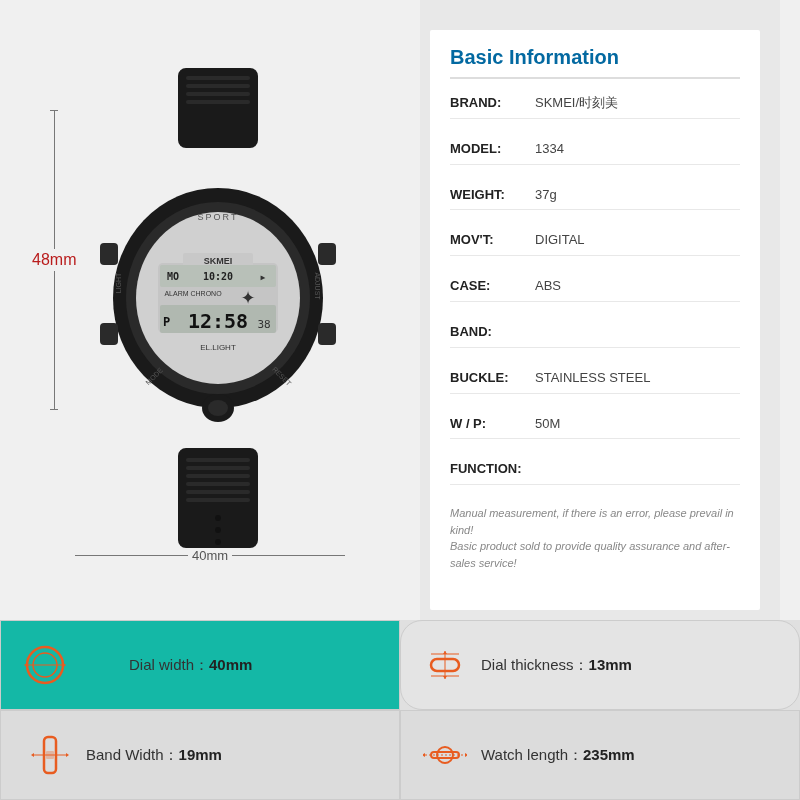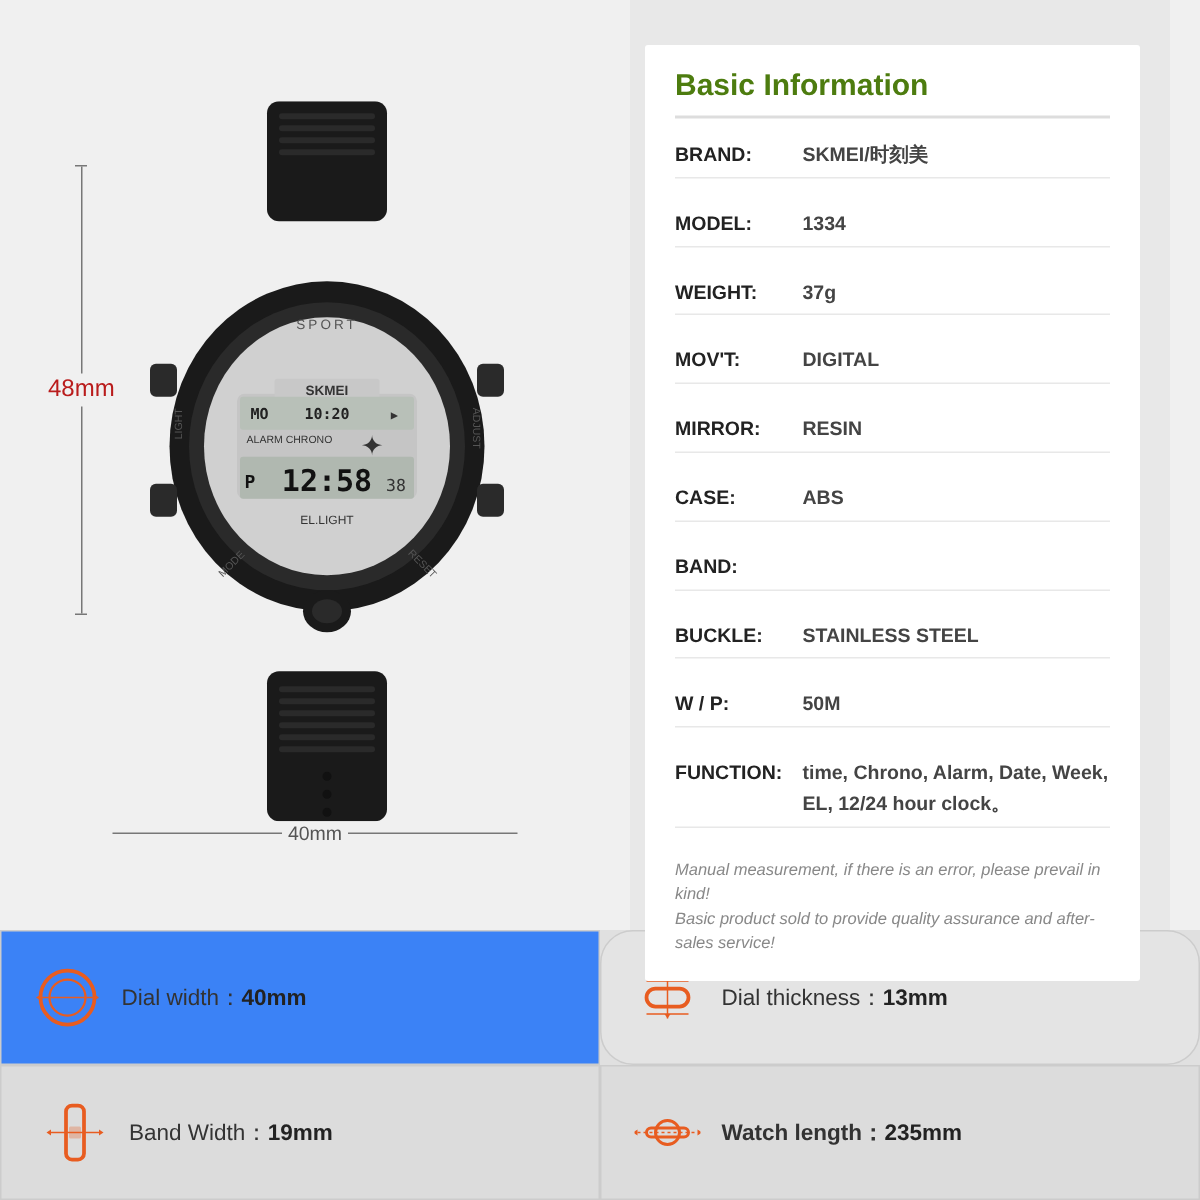--- a/index.html
+++ b/index.html
@@ -44,21 +44,21 @@
       background: #ffffff;
       margin: 30px 20px 10px 10px;
       padding: 16px 20px;
       flex: 1;
       border-radius: 2px;
     }
 
     .info-title {
       font-size: 20px;
       font-weight: bold;
-      color: #4d7c0f;
+      color: #0369a1;
       margin-bottom: 14px;
       padding-bottom: 8px;
       border-bottom: 2px solid #ddd;
     }
 
     .info-row {
       display: flex;
       margin-bottom: 20px;
       font-size: 13px;
       line-height: 1.6;
@@ -73,21 +73,20 @@
       font-weight: bold;
       color: #222;
       min-width: 85px;
       font-size: 13px;
     }
 
     .info-value {
       color: #444;
       font-size: 13px;
       flex: 1;
-      font-weight: bold;
     }
 
     .info-note {
       margin-top: 10px;
       font-size: 11px;
       color: #888;
       line-height: 1.5;
       font-style: italic;
     }
 
@@ -287,54 +286,49 @@
         </div>
         <div class="info-row">
           <span class="info-label">WEIGHT:</span>
           <span class="info-value">37g</span>
         </div>
         <div class="info-row">
           <span class="info-label">MOV'T:</span>
           <span class="info-value">DIGITAL</span>
         </div>
         <div class="info-row">
-          <span class="info-label">MIRROR:</span>
-          <span class="info-value">RESIN</span>
-        </div>
-        <div class="info-row">
           <span class="info-label">CASE:</span>
           <span class="info-value">ABS</span>
         </div>
         <div class="info-row">
           <span class="info-label">BAND:</span>
         </div>
         <div class="info-row">
           <span class="info-label">BUCKLE:</span>
           <span class="info-value">STAINLESS STEEL</span>
         </div>
         <div class="info-row">
           <span class="info-label">W / P:</span>
           <span class="info-value">50M</span>
         </div>
         <div class="info-row" style="flex-wrap:wrap;">
           <span class="info-label">FUNCTION:</span>
-          <span class="info-value">time, Chrono, Alarm, Date, Week, EL, 12/24 hour clock。</span>
         </div>
 
         <div class="info-note">
           <span>Manual measurement, if there is an error, please prevail in kind!</span><br>
           <span>Basic product sold to provide quality assurance and after-sales service!</span>
         </div>
       </div>
     </div>
   </div>
 
   <div class="specs-bar">
 
-    <div class="spec-item" style="background:#3b82f6;border-color:#ccc;">
+    <div class="spec-item" style="background:#14b8a6;border-color:#ccc;gap:48px;">
       <div class="spec-icon">
         <svg width="44" height="44" viewBox="0 0 44 44" xmlns="http://www.w3.org/2000/svg">
 
           <circle cx="22" cy="22" r="18" fill="none" stroke="#e85c20" stroke-width="2.5"></circle>
           <circle cx="22" cy="22" r="12" fill="none" stroke="#e85c20" stroke-width="1.5"></circle>
           <line x1="4" y1="22" x2="40" y2="22" stroke="#e85c20" stroke-width="1"></line>
           <polygon points="4,20 4,24 1,22" fill="#e85c20"></polygon>
           <polygon points="40,20 40,24 43,22" fill="#e85c20"></polygon>
         </svg>
       </div>
@@ -369,21 +363,21 @@
           <polygon points="6,20 6,24 3,22" fill="#e85c20"></polygon>
           <polygon points="38,20 38,24 41,22" fill="#e85c20"></polygon>
           <rect x="18" y="18" width="8" height="8" rx="1" fill="#e85c20" opacity="0.3"></rect>
         </svg>
       </div>
       <div class="spec-text">
         Band Width：<strong>19mm</strong>
       </div>
     </div>
 
-    <div class="spec-item" style="background:#dcdcdc;border-color:#ccc;font-weight:bold;">
+    <div class="spec-item" style="background:#dcdcdc;border-color:#ccc;">
       <div class="spec-icon">
         <svg width="44" height="44" viewBox="0 0 44 44" xmlns="http://www.w3.org/2000/svg">
 
           <rect x="8" y="19" width="28" height="6" rx="3" fill="none" stroke="#e85c20" stroke-width="2"></rect>
           <circle cx="22" cy="22" r="8" fill="none" stroke="#e85c20" stroke-width="2"></circle>
           <line x1="2" y1="22" x2="42" y2="22" stroke="#e85c20" stroke-width="1" stroke-dasharray="2,2"></line>
           <polygon points="2,20 2,24 -1,22" fill="#e85c20"></polygon>
           <polygon points="42,20 42,24 45,22" fill="#e85c20"></polygon>
         </svg>
       </div>

